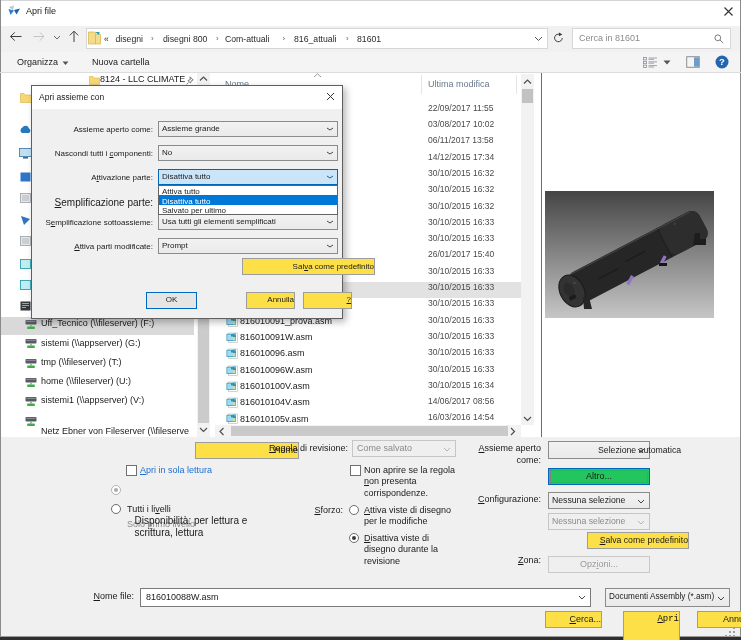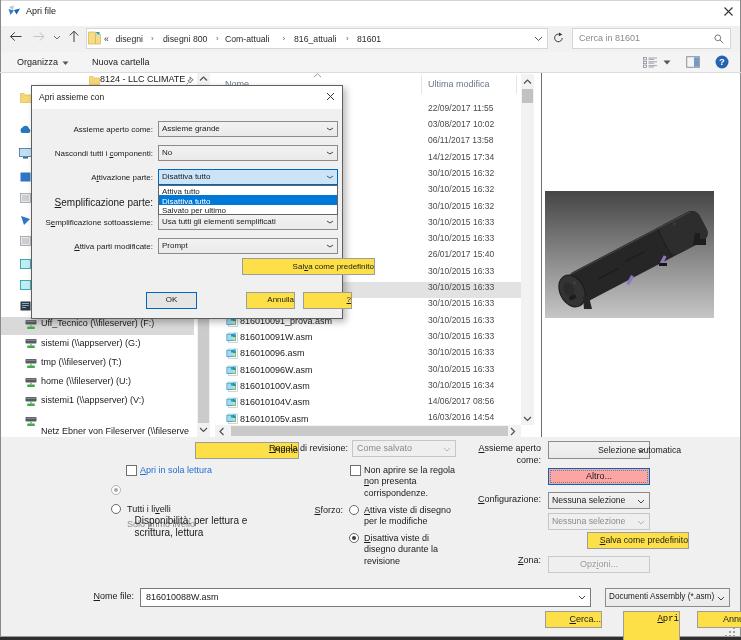--- a/index.html
+++ b/index.html
@@ -327,21 +327,21 @@
 <div class="ab" style="left:391px;top:442px;width:150px;text-align:right;font-size:9px;color:#1a1a1a;line-height:12px;white-space:nowrap;"><u>A</u>ssieme aperto<br>come:</div>
 <div class="ab combo" style="left:548px;top:441px;width:102px;height:18px;"></div>
 <div class="ab" style="left:552px;top:444.5px;font-size:8.7px;color:#1a1a1a;white-space:nowrap;margin-left:46px;">Selezione automatica</div>
 <svg class="ab" style="left:637px;top:448.0px;" width="8" height="5" viewBox="0 0 8 5">
     <path d="M1 1 L4.0 4 L7 1" stroke="#444" stroke-width="1" fill="none"></path>
   </svg>
 <div class="ab" style="left:126px;top:465px;width:10.5px;height:10.5px;background:#fff;border:1px solid #707070;"></div>
 <div class="ab" style="left:140px;top:465px;font-size:9px;color:#1d6fd1;"><u>A</u>pri in sola lettura</div>
 <div class="ab" style="left:350px;top:465px;width:10.5px;height:10.5px;background:#fff;border:1px solid #707070;"></div>
 <div class="ab" style="left:364px;top:465px;font-size:9px;color:#1a1a1a;line-height:11.3px;">Non aprire se la regola<br><u>n</u>on presenta<br>corrispondenze.</div>
-<div class="ab" style="left:548px;top:468px;width:102px;height:17px;background:#fca5a5;border:1px solid #0067c0;line-height:14px;font-size:9px;color:#1a1a1a;text-align:center;">Altro...</div>
+<div class="ab" style="left:548px;top:468px;width:102px;height:17px;background:#22c55e;border:1px solid #0067c0;line-height:14px;font-size:9px;color:#1a1a1a;text-align:center;">Altro...</div>
 <div class="ab" style="left:550px;top:470px;width:98px;height:13px;border:1px dotted #7a7a7a;"></div>
 <div class="ab" style="left:111px;top:485px;width:10px;height:10px;border-radius:50%;background:#fff;border:1px solid #b5b5b5;"></div>
 <div class="ab" style="left:114px;top:488px;width:4px;height:4px;border-radius:50%;background:#a9a9a9;"></div>
 <div class="ab" style="left:127px;top:485.5px;font-size:9px;color:#8a8a8a;margin-top:33px;">Solo <u>p</u>rimo livello</div>
 <div class="ab" style="left:111px;top:503.5px;width:10px;height:10px;border-radius:50%;background:#fff;border:1px solid #6b6b6b;"></div>
 <div class="ab" style="left:127px;top:504px;font-size:9px;color:#1a1a1a;">Tutti i li<u>v</u>elli</div>
 <div class="ab" style="left:193px;top:505px;width:150px;text-align:right;font-size:9px;color:#1a1a1a;white-space:nowrap;"><u>S</u>forzo:</div>
 <div class="ab" style="left:348.5px;top:505px;width:10px;height:10px;border-radius:50%;background:#fff;border:1px solid #6b6b6b;"></div>
 <div class="ab" style="left:364px;top:504.5px;font-size:9px;color:#1a1a1a;line-height:11.5px;"><u>A</u>ttiva viste di disegno<br>per le modifiche</div>
 <div class="ab" style="left:391px;top:493.5px;width:150px;text-align:right;font-size:9px;color:#1a1a1a;white-space:nowrap;"><u>C</u>onfigurazione:</div>

